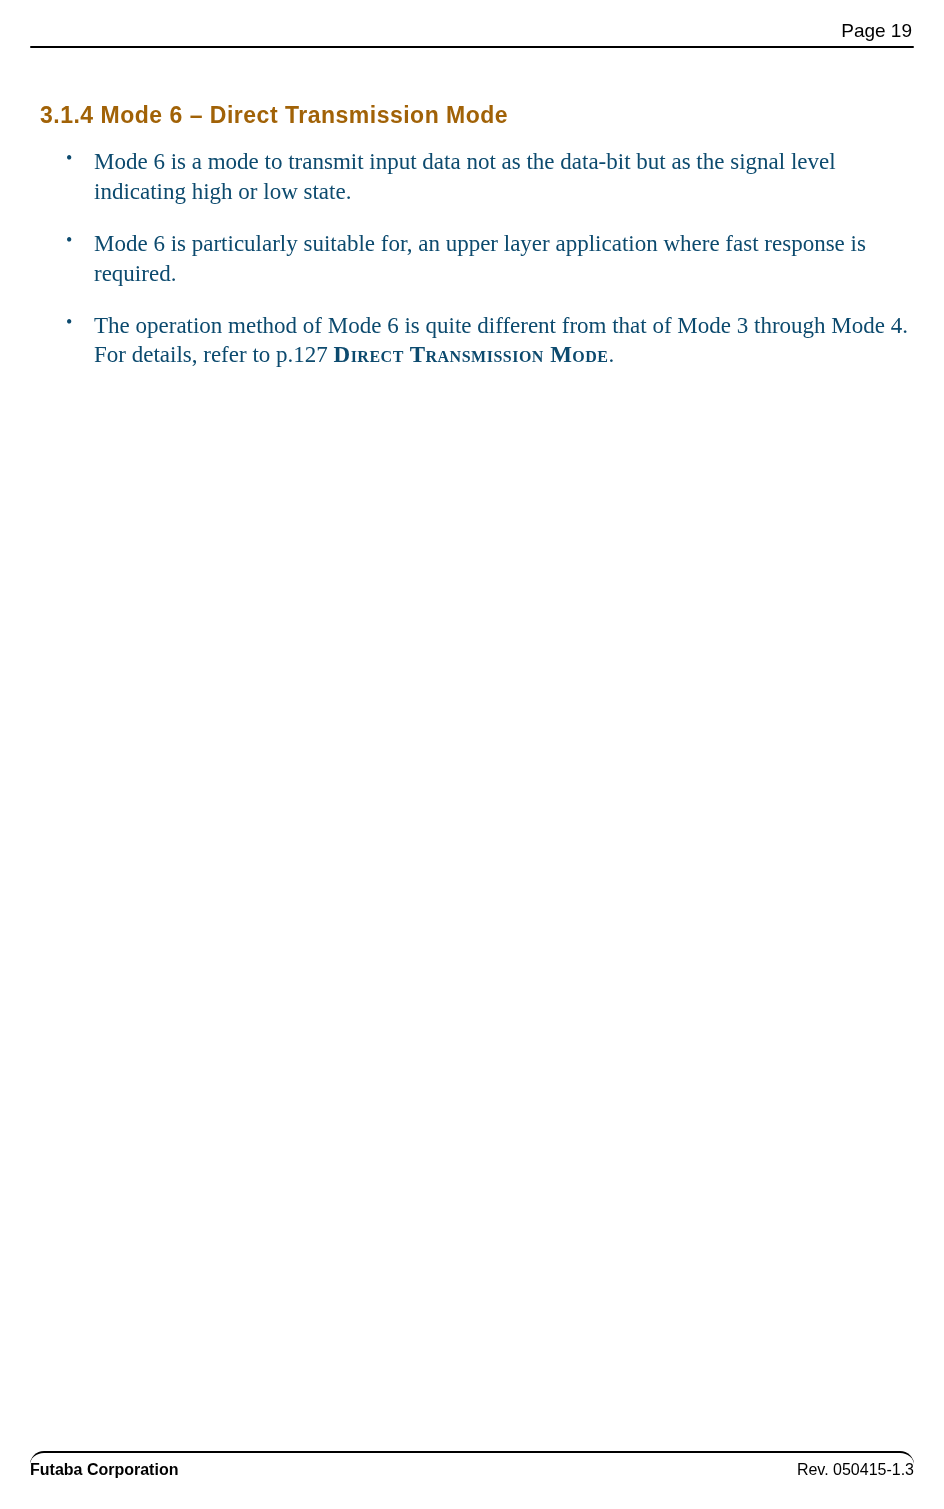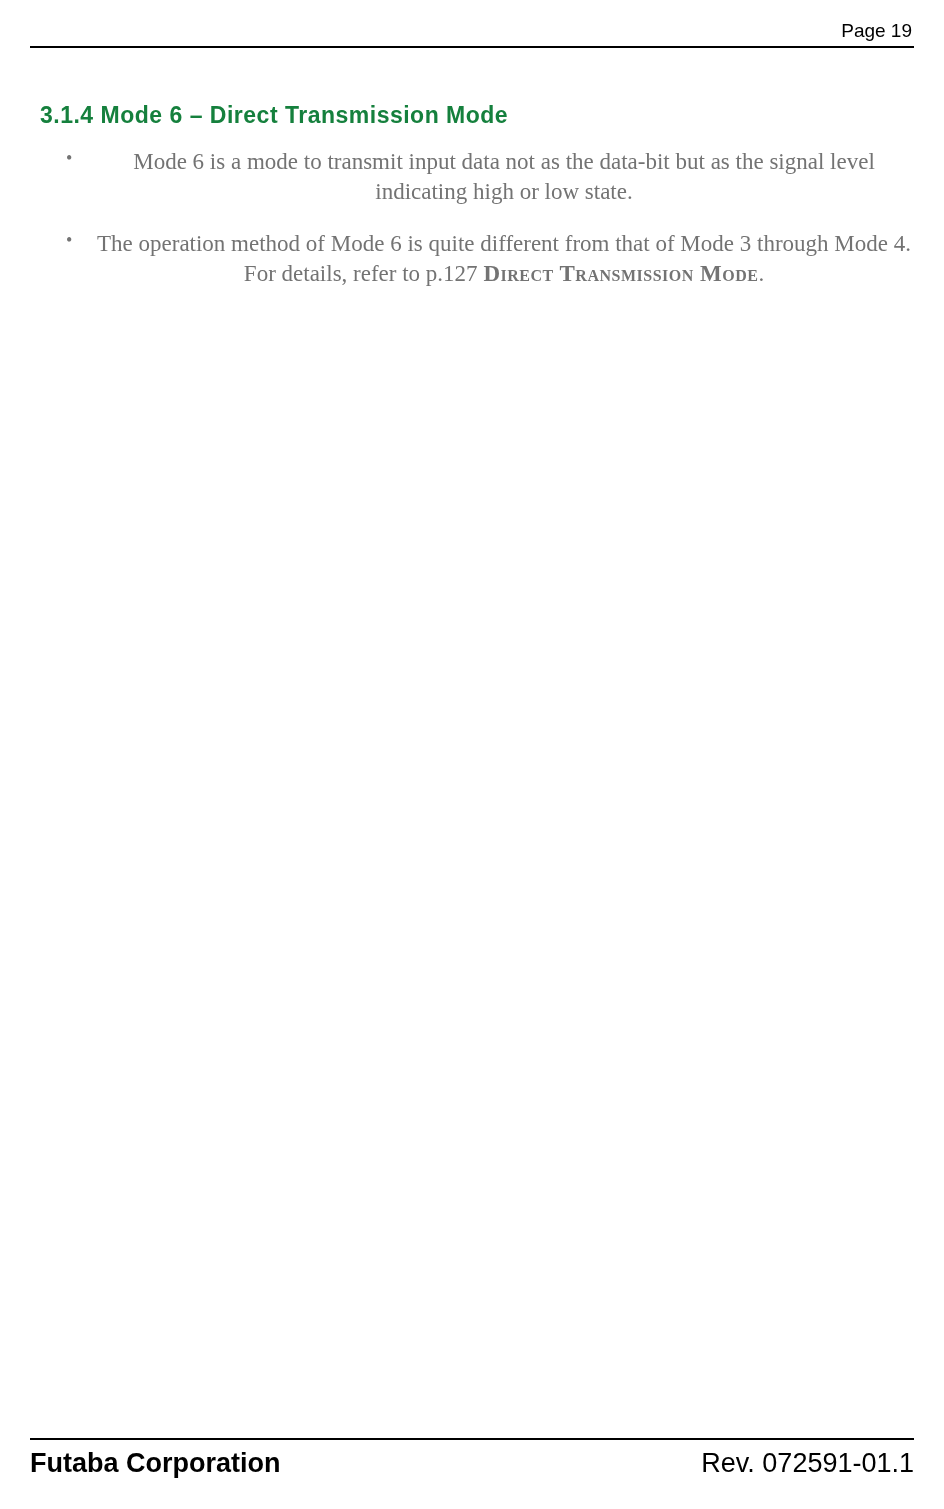--- a/index.html
+++ b/index.html
@@ -1,18 +1,19 @@
 <!DOCTYPE html>
 <html><head>
   <meta charset="utf-8">
   <style>
     * {
       margin: 0;
       padding: 0;
       box-sizing: border-box;
+      border-radius: 21px;
     }
     body {
       width: 944px;
       height: 1509px;
       background: #fff;
       position: relative;
       font-family: "Times New Roman", Times, serif;
     }
     .page {
       width: 100%;
@@ -33,58 +34,57 @@
       padding-bottom: 4px;
       padding-right: 2px;
     }
     .content {
       flex: 1;
       padding-top: 52px;
     }
     .section-heading {
       font-family: Verdana, Arial, sans-serif;
       font-size: 23px;
-      color: #15803d;
+      color: #a16207;
       font-weight: bold;
       letter-spacing: 0.5px;
       margin-bottom: 18px;
       margin-left: 10px;
     }
     ul.bullets {
       list-style: none;
       padding-left: 36px;
     }
     ul.bullets li {
       position: relative;
       font-size: 23px;
       line-height: 1.3;
       margin-bottom: 22px;
-      color: #737373;
+      color: #0c4a6e;
       padding-left: 28px;
-      text-align: center;
     }
     ul.bullets li::before {
       content: '•';
       position: absolute;
       left: 0;
       top: 0;
       font-size: 18px;
     }
     .smallcaps {
       font-variant: small-caps;
       font-weight: bold;
       letter-spacing: 0.5px;
     }
     .footer {
       border-top: 2px solid #000;
       padding-top: 8px;
       display: flex;
       justify-content: space-between;
       font-family: Arial, Helvetica, sans-serif;
-      font-size: 27px;
+      font-size: 16px;
     }
     .footer-left {
       font-weight: bold;
     }
   </style>
 </head>
 <body>
 
 <div class="page">
 
@@ -92,24 +92,25 @@
     <div class="header-row">
       <span>Page  19</span>
     </div>
     <div class="header-line"></div>
   </div>
 
   <div class="content">
     <h2 class="section-heading">3.1.4  Mode 6 – Direct Transmission Mode</h2>
     <ul class="bullets">
       <li>Mode 6 is a mode to transmit input data not as the data-bit but as the signal level indicating high or low state.</li>
+      <li>Mode 6 is particularly suitable for, an upper layer application where fast response is required.</li>
       <li>
         <span>The operation method of Mode 6 is quite different from that of Mode 3 through Mode 4. For details, refer to p.127 </span><span class="smallcaps">Direct Transmission Mode</span><span>.</span>
       </li>
     </ul>
   </div>
 
   <div class="footer">
     <span class="footer-left">Futaba Corporation</span>
-    <span>Rev. 072591-01.1</span>
+    <span>Rev. 050415-1.3</span>
   </div>
 
 </div>
 
 </body></html>

